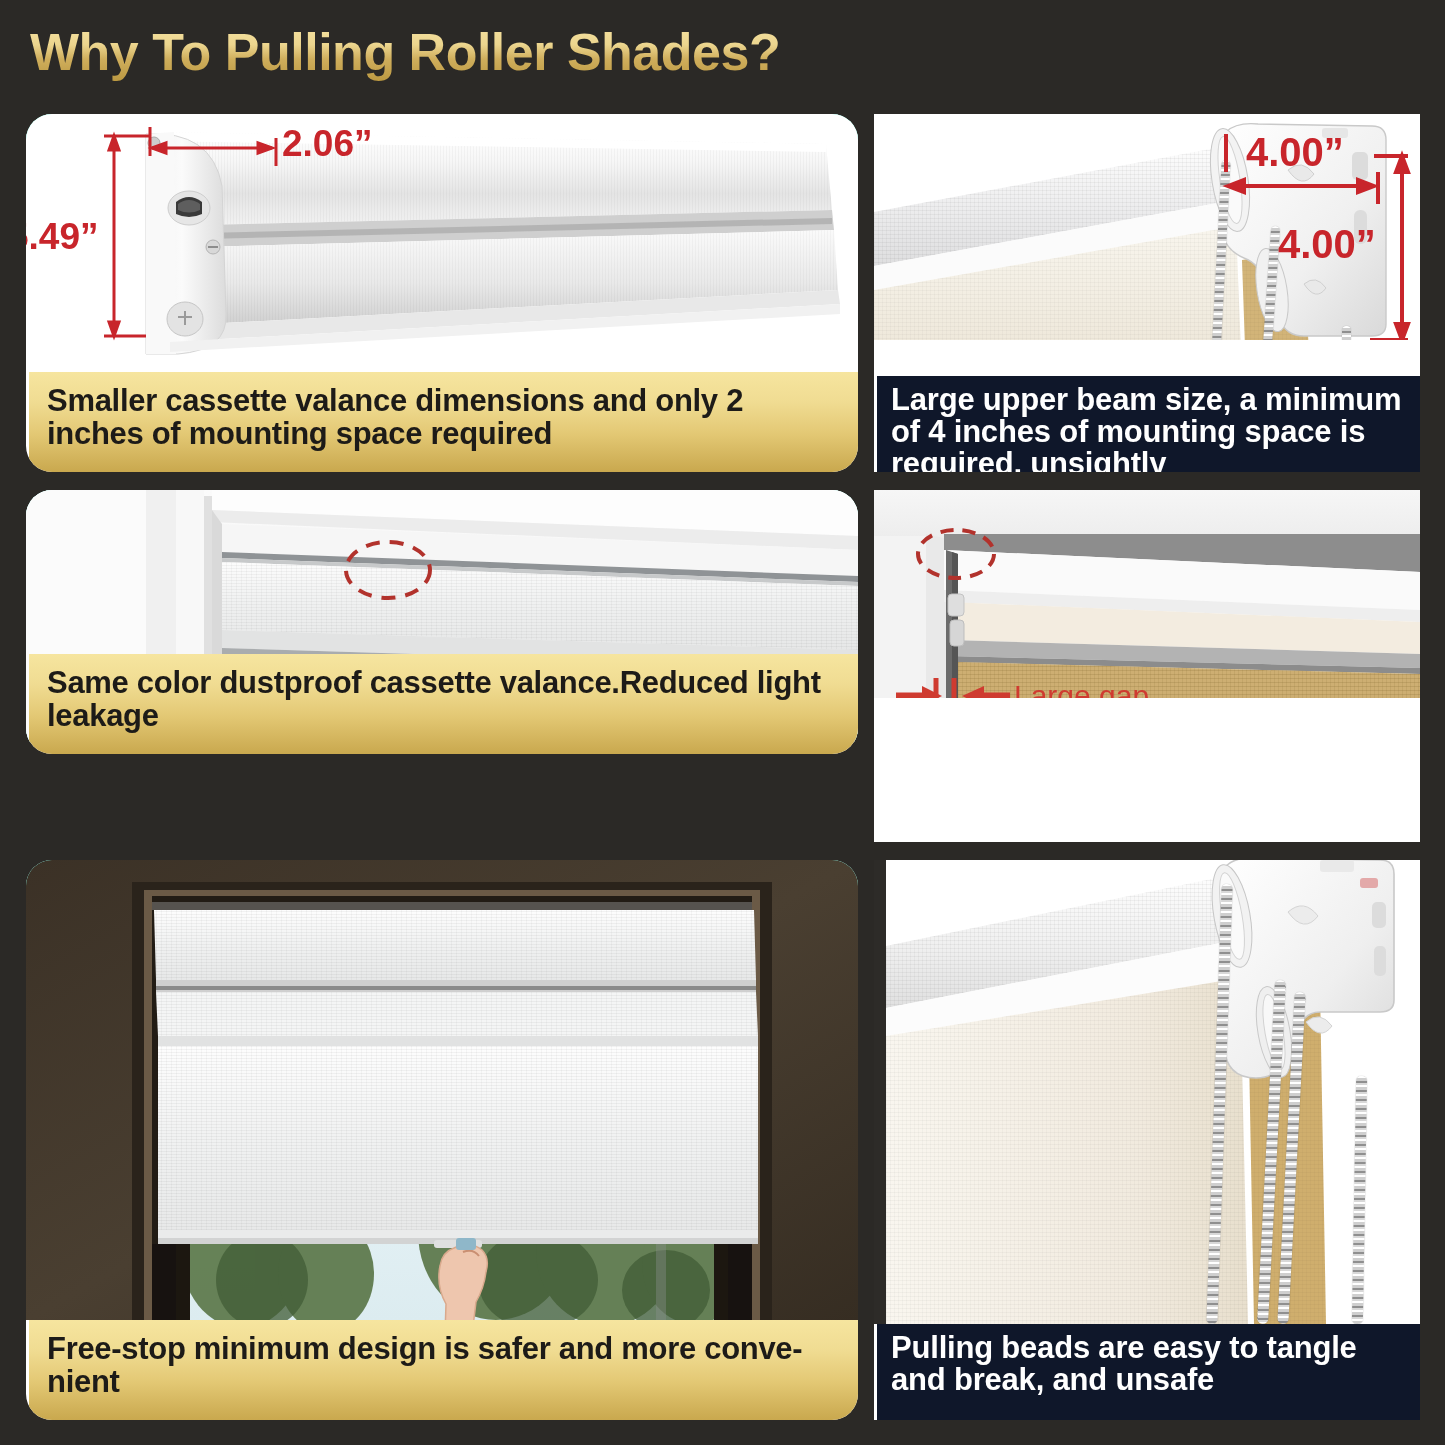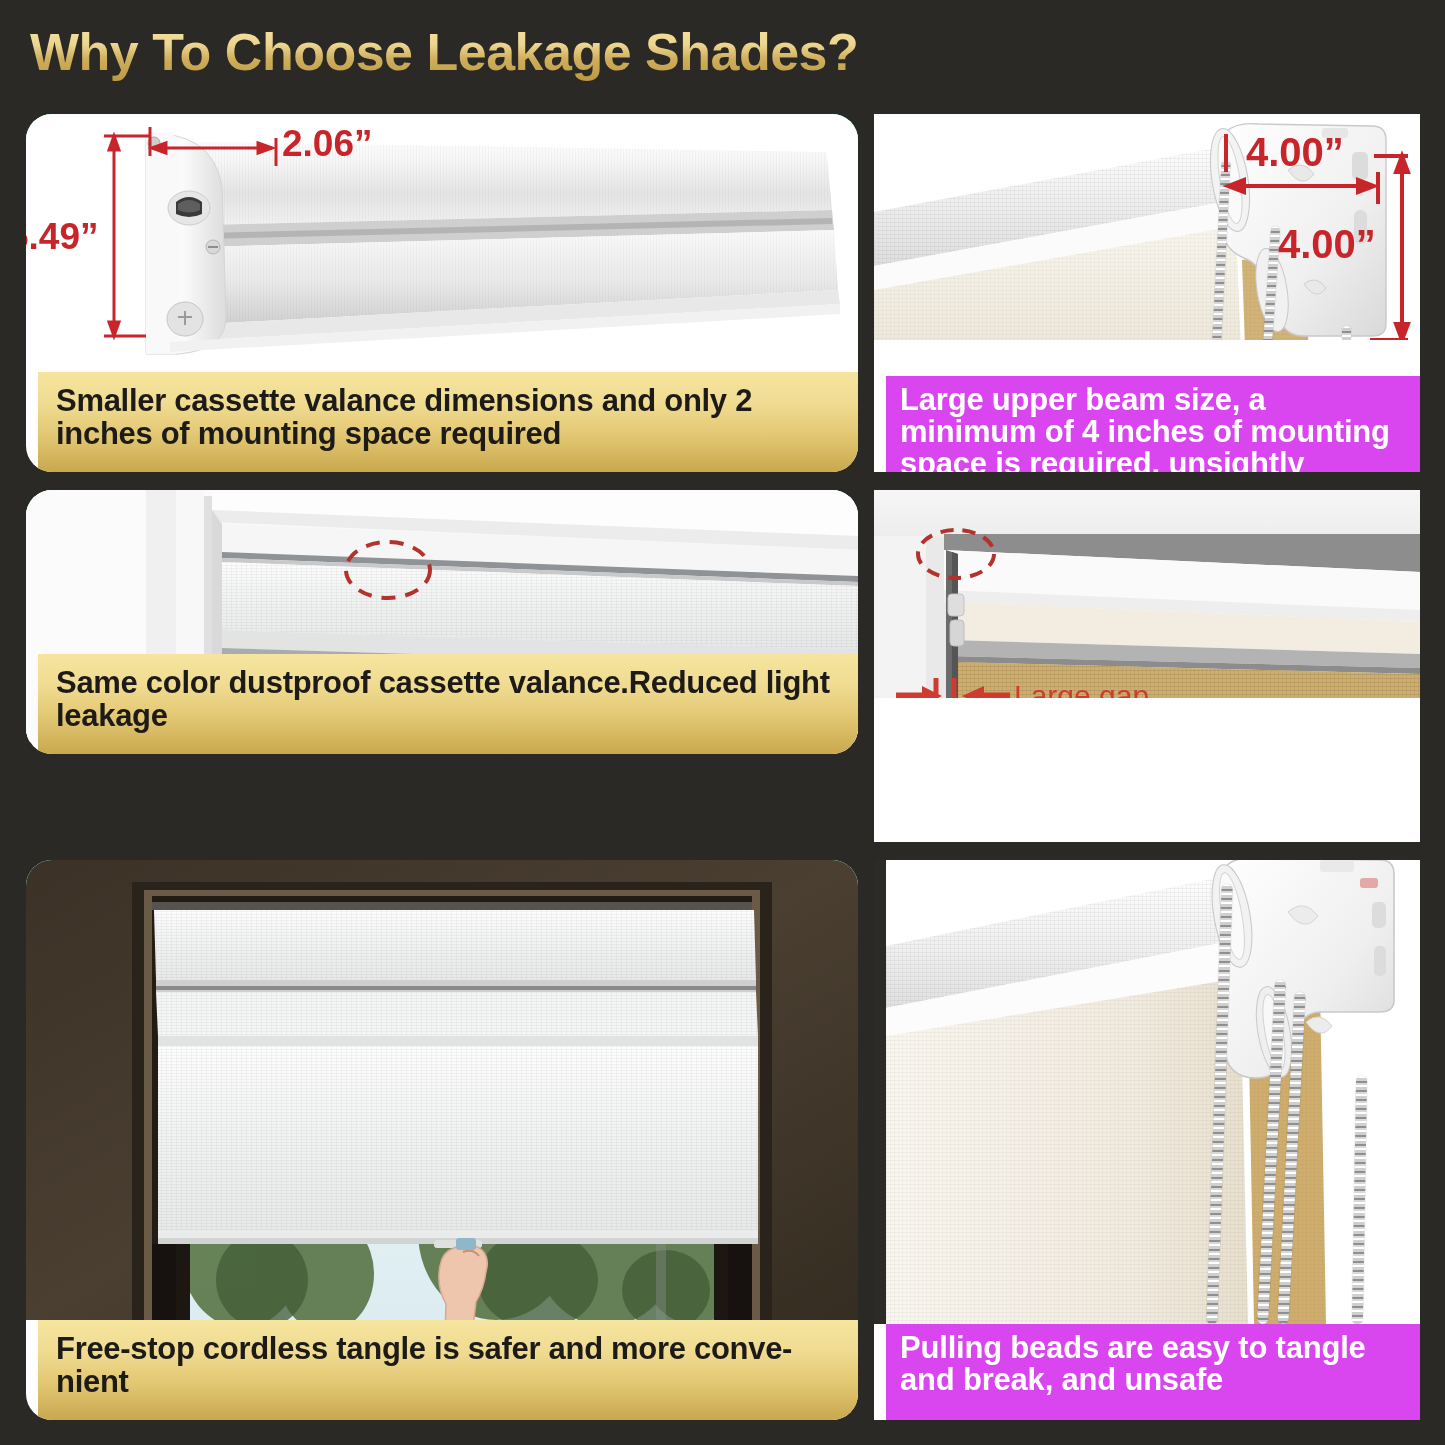--- a/index.html
+++ b/index.html
@@ -24,33 +24,33 @@
   }
 
   
   .panel{position:absolute;overflow:hidden;background:#fff;}
   .panel.left{border-radius:26px;}
   .panel.right{border-radius:0;}
 
   .photo{position:absolute;left:0;top:0;right:0;overflow:hidden;background:#5eead4;}
 
   .caption{
-    position:absolute;left:12px;right:0;bottom:0;
+    position:absolute;left:3px;right:0;bottom:0;
     box-sizing:border-box;
     display:flex;align-items:flex-start;justify-content:center;
   }
   .caption.gold{
     background:linear-gradient(180deg,#f6e59f 0%,#f0dc92 30%,#e3c874 62%,#c9a84e 100%);
     color:#1d1b18;
     padding:12px 18px 0 18px;
     font-size:31px;font-weight:bold;line-height:1.08;
     letter-spacing:-0.3px;
   }
   .caption.gray{
-    background:#d946ef;color:#ffffff;
+    background:#0f172a;color:#ffffff;
     padding:8px 14px 0 14px;
     font-size:31px;font-weight:bold;line-height:1.04;
     letter-spacing:-0.2px;
   }
   .cap-text{display:block;}
 
   
   .dim{
     position:absolute;color:#c8252b;font-weight:bold;
     white-space:nowrap;
@@ -66,21 +66,21 @@
     border-radius:5px;
     box-shadow:0 0 1px rgba(0,0,0,.4);
   }
   svg{display:block;}
 </style>
 </head>
 <body>
 
 <div class="page">
 
-  <div class="title">Why To Choose Leakage Shades?</div>
+  <div class="title">Why To Pulling Roller Shades?</div>
 
   <div class="panel left" style="left:26px;top:114px;width:832px;height:358px;">
     <div class="photo" style="height:258px;">
       <svg width="832" height="258" viewBox="0 0 832 258">
         <defs>
           <linearGradient id="tlBody" x1="0" y1="0" x2="0" y2="1">
             <stop offset="0%" stop-color="#ffffff"></stop>
             <stop offset="32%" stop-color="#f6f6f6"></stop>
             <stop offset="66%" stop-color="#e4e4e4"></stop>
             <stop offset="100%" stop-color="#f2f2f2"></stop>
@@ -436,21 +436,21 @@
           <path d="M437,392 q10,-4 16,4" stroke="#c98f72" stroke-width="2" fill="none"></path>
           <rect x="430" y="378" width="20" height="12" rx="3" fill="#8fb7c9"></rect>
         </g>
 
         <rect x="126" y="384" width="24" height="76" fill="#171210"></rect>
         <rect x="702" y="384" width="24" height="76" fill="#171210"></rect>
       </svg>
     </div>
 
     <div class="caption gold" style="height:100px;">
-      <span class="cap-text">Free-stop cordless tangle is safer and more conve-nient</span>
+      <span class="cap-text">Free-stop minimum design is safer and more conve-nient</span>
     </div>
   </div>
 
   <div class="panel right" style="left:874px;top:860px;width:546px;height:560px;">
     <div class="photo" style="height:464px;">
       <svg width="546" height="464" viewBox="0 0 546 464">
         <defs>
           <linearGradient id="brTop" x1="0" y1="0" x2="0" y2="1">
             <stop offset="0%" stop-color="#fdfdfd"></stop>
             <stop offset="55%" stop-color="#efefef"></stop>

